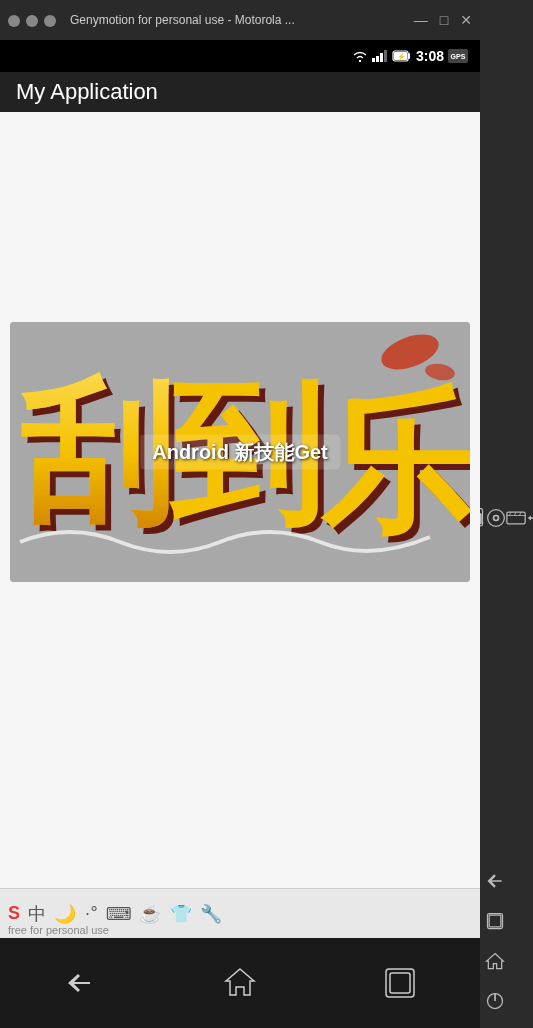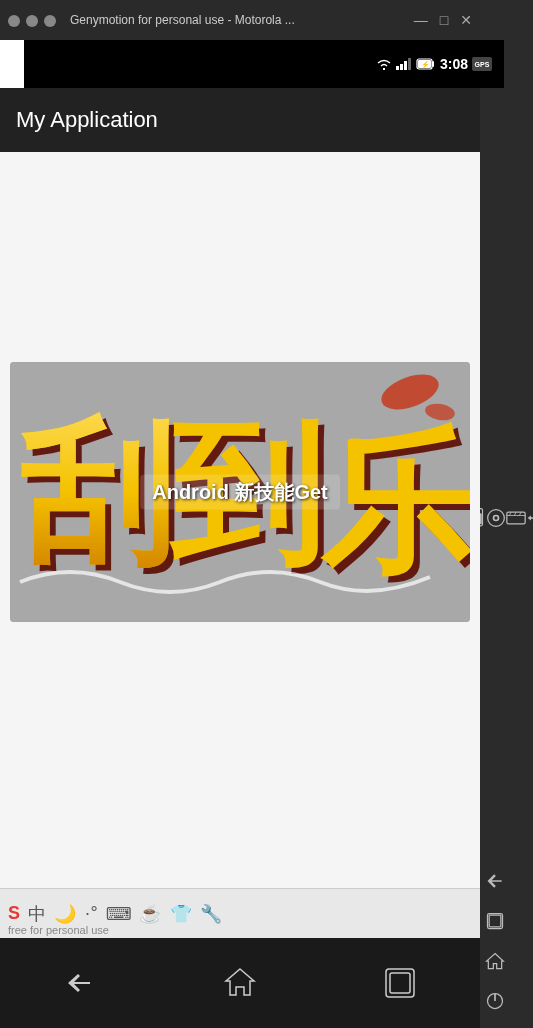--- a/index.html
+++ b/index.html
@@ -101,45 +101,44 @@
       width: 480px;
       height: 988px;
       background: #fff;
       display: flex;
       flex-direction: column;
     }
 
     
     .status-bar {
       width: 100%;
-      height: 48px;
+      height: 32px;
       background: #000;
       display: flex;
       align-items: center;
       justify-content: flex-end;
       padding: 0 12px;
       gap: 6px;
       flex-shrink: 0;
-      margin-left: 24px;
     }
     .status-icons {
       display: flex;
       align-items: center;
       gap: 4px;
     }
     .status-time {
       color: #fff;
       font-size: 14px;
       font-weight: bold;
     }
 
     
     .app-bar {
       width: 100%;
-      height: 64px;
+      height: 40px;
       background: #222;
       display: flex;
       align-items: center;
       padding: 0 16px;
       flex-shrink: 0;
     }
     .app-title {
       color: #fff;
       font-size: 22px;
       font-weight: 400;

